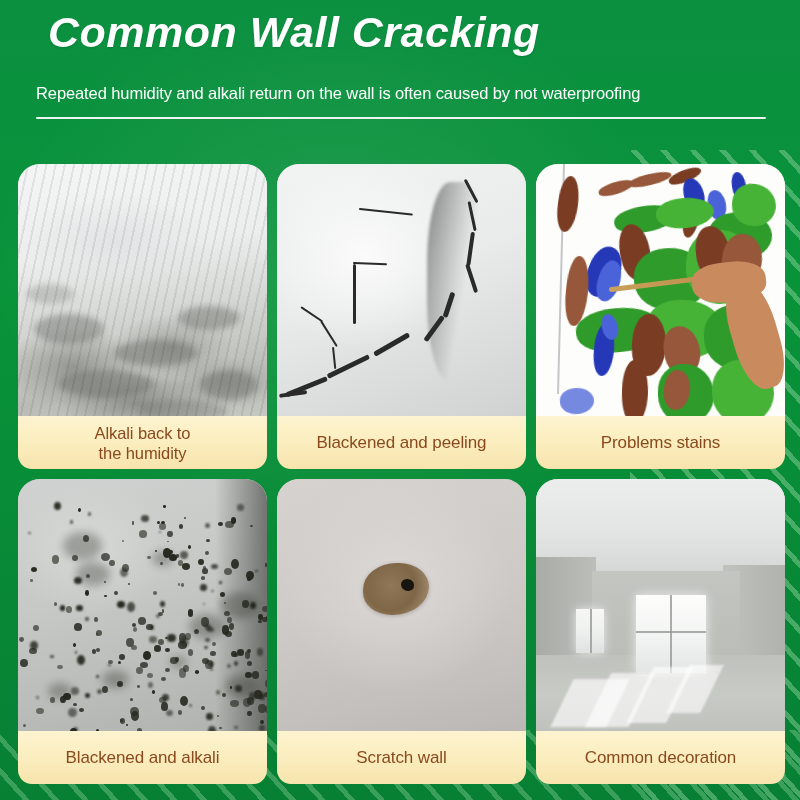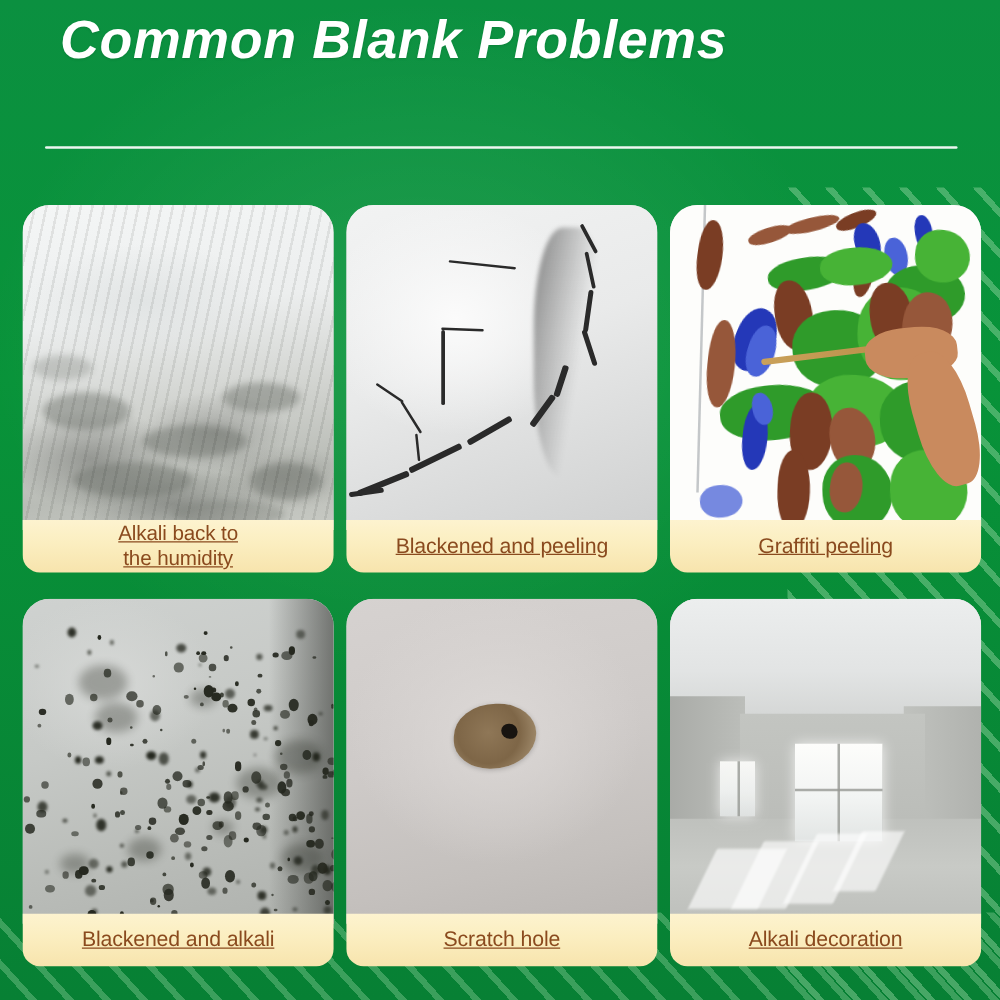--- a/index.html
+++ b/index.html
@@ -131,35 +131,34 @@
     
     border-top-left-radius: 22px;
     border-top-right-radius: 22px;
     background: #d8d8d8;
   }
   .tile-caption {
     position: absolute;
     left: 0;
     top: 252px;
     width: 249px;
-    height: 42px;
+    height: 53px;
     box-sizing: border-box;
     display: flex;
     align-items: center;
     justify-content: center;
     text-align: center;
     padding: 2px 6px;
     background: linear-gradient(180deg, #fdf3cf 0%, #fbeec0 45%, #f7e4ad 100%);
     border-bottom-left-radius: 14px;
     border-bottom-right-radius: 14px;
     color: #8a4a1e;
     font-size: 17px;
     line-height: 20px;
     letter-spacing: -0.1px;
-    text-decoration: underline;
   }
   .tile-caption.two-line { font-size: 16.5px; }
 
   
   .ph { position: absolute; inset: 0; }
 
   
   .ph-alkali {
     background:
       radial-gradient(ellipse 40% 22% at 22% 78%, rgba(110,112,108,0.55), rgba(110,112,108,0) 70%),
@@ -325,21 +324,22 @@
 </head>
 <body>
 
 <div id="page">
 
   <div id="bg-glow"></div>
   <div id="stripes-right"></div>
   <div id="stripes-bottom"></div>
 
   <div id="header">
-    <div id="page-title">Common Blank Problems</div>
+    <div id="page-title">Common Wall Cracking</div>
+    <div id="page-subtitle">Repeated humidity and alkali return on the wall is often caused by not waterproofing</div>
     <div id="header-rule"></div>
   </div>
 
   <div id="grid">
 
     <div class="grid-row">
 
       <div class="tile">
         <div class="tile-photo">
           <div class="ph ph-alkali">
@@ -427,21 +427,21 @@
             <div class="stroke s-green" style="left:122px; top:200px; width:56px; height:60px; transform:rotate(-2deg);"></div>
             <div class="stroke s-brown2" style="left:128px; top:206px; width:26px; height:40px; transform:rotate(8deg);"></div>
             <div class="stroke s-green2" style="left:176px; top:196px; width:62px; height:64px; transform:rotate(2deg);"></div>
             <div class="stroke s-blue2" style="left:24px;  top:224px; width:34px; height:26px; transform:rotate(-6deg); opacity:.75;"></div>
 
             <div class="brush" style="left:72px; top:106px; width:142px; transform: rotate(-7deg);"></div>
             <div class="hand" style="left:156px; top:98px;  width:74px; height:40px; transform: rotate(-6deg);"></div>
             <div class="hand" style="left:196px; top:116px; width:46px; height:110px; transform: rotate(-16deg);"></div>
           </div>
         </div>
-        <div class="tile-caption">Graffiti peeling</div>
+        <div class="tile-caption">Problems stains</div>
       </div>
     </div>
 
     <div class="grid-row">
 
       <div class="tile">
         <div class="tile-photo">
           <div class="ph ph-mold" id="mold-canvas">
             <div class="dark-edge"></div>
           <div class="spot" style="left: 212.2px; top: 220.8px; width: 8.4px; height: 6.9px; opacity: 0.63;"></div>
@@ -688,21 +688,21 @@
         <div class="tile-caption">Blackened and alkali</div>
       </div>
 
       <div class="tile">
         <div class="tile-photo">
           <div class="ph ph-hole">
             <div class="hole-outer"></div>
             <div class="hole-inner"></div>
           </div>
         </div>
-        <div class="tile-caption">Scratch hole</div>
+        <div class="tile-caption">Scratch wall</div>
       </div>
 
       <div class="tile">
         <div class="tile-photo">
           <div class="ph ph-room">
             <div class="room-ceiling"></div>
             <div class="room-left"></div>
             <div class="room-right"></div>
             <div class="room-back"></div>
             <div class="room-floor"></div>
@@ -713,18 +713,18 @@
 
             <div class="room-window" style="left:40px;  top:130px; width:28px; height:44px; opacity:.92;"></div>
             <div class="win-mullion" style="left:54px;  top:130px; height:44px;"></div>
 
             <div class="light-pool" style="left:26px;  top:200px; width:56px; height:48px;"></div>
             <div class="light-pool" style="left:62px;  top:194px; width:44px; height:54px;"></div>
             <div class="light-pool" style="left:104px; top:188px; width:40px; height:56px;"></div>
             <div class="light-pool" style="left:142px; top:186px; width:34px; height:48px;"></div>
           </div>
         </div>
-        <div class="tile-caption">Alkali decoration</div>
+        <div class="tile-caption">Common decoration</div>
       </div>
     </div>
 
   </div>
 </div>
 
 </body></html>

